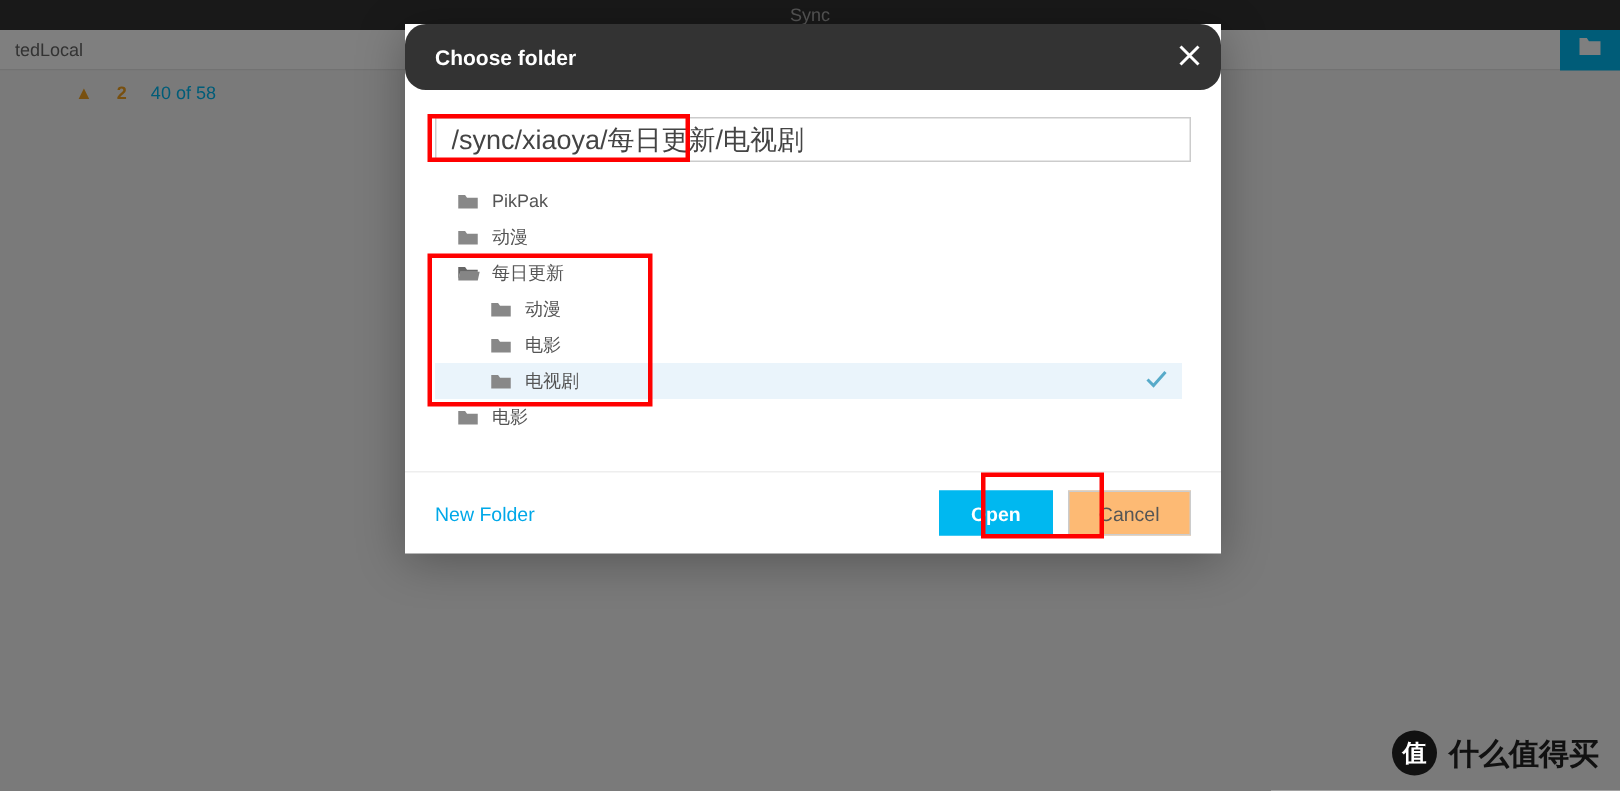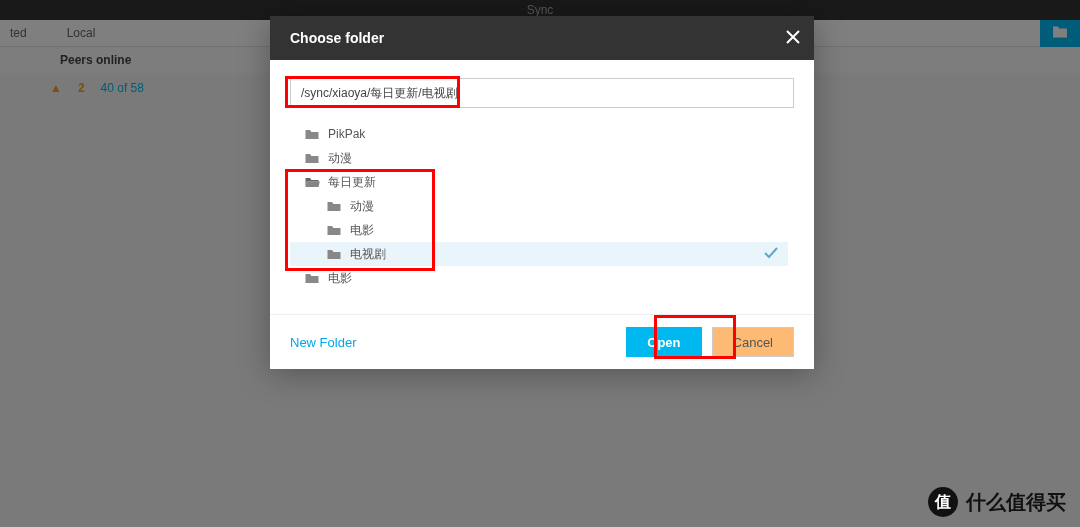--- a/index.html
+++ b/index.html
@@ -4,42 +4,42 @@
   <style>
     * { margin: 0; padding: 0; box-sizing: border-box; }
     body {
       width: 1080px; height: 527px;
       font-family: -apple-system, BlinkMacSystemFont, "Segoe UI", Arial, sans-serif;
       background: #f5f5f5; overflow: hidden; position: relative;
     }
     .bg-app { position: absolute; inset: 0; display: flex; flex-direction: column; }
     .bg-header { height: 20px; background: #333; display: flex; align-items: center; justify-content: center; color: #aaa; font-size: 12px; }
     .bg-tabs-row { position: relative; height: 27px; background: #fff; border-bottom: 1px solid #e5e5e5; }
-    .bg-tabs { display: flex; gap: 40px; padding: 0 10px; font-size: 12px; color: #666; line-height: 27px; }
+    .bg-tabs { display: flex; padding: 0 10px; font-size: 12px; color: #666; line-height: 27px; }
     .bg-tab { cursor: pointer; }
     .bg-folder-btn { position: absolute; right: 0; top: 0; width: 40px; height: 27px; background: #00b8f0; display: flex; align-items: center; justify-content: center; }
     .bg-folder-btn svg { width: 18px; height: 14px; fill: #fff; }
     .bg-subhead { background: #fafafa; height: 26px; display: flex; gap: 40px; padding: 6px 60px; font-size: 12px; color: #444; font-weight: 600; }
     .bg-row { display: flex; gap: 16px; align-items: center; padding: 8px 50px; font-size: 12px; }
     .bg-warn { color: #f0a020; font-weight: bold; }
     .bg-link { color: #00b8f0; }
     .overlay { position: absolute; inset: 0; background: rgba(0,0,0,.5); }
     .modal {
       position: absolute; left: 270px; top: 16px; width: 544px; height: 353px;
       background: #fff; display: flex; flex-direction: column; box-shadow: 0 5px 30px rgba(0,0,0,.3);
     }
     .modal-header {
       height: 44px; background: #333; color: #fff; display: flex; align-items: center;
-      justify-content: space-between; padding: 0 14px 0 20px; font-size: 14px; font-weight: 600;
+      justify-content: space-between; padding: 0 14px 0 20px; font-size: 14px; font-weight: 600; border-radius: 14px;
     }
     .close-btn { cursor: pointer; line-height: 1; }
     .close-btn svg { width: 14px; height: 14px; fill: #fff; }
     .modal-body { flex: 1; padding: 18px 20px 10px 20px; display: flex; flex-direction: column; min-height: 0; }
     .path-input {
-      width: 100%; height: 30px; border: 1px solid #ccc; font-size: 12px;
+      width: 100%; height: 30px; border: 1px solid #ccc; font-size: 18px;
       padding: 12px 10px; outline: none; color: #444;
     }
     .tree-wrap { position: relative; flex: 1; margin-top: 14px; border-top: 0; overflow: hidden; }
     .tree-list { position: absolute; inset: 0; overflow-y: auto; padding-right: 6px; }
     .tree-list::-webkit-scrollbar { width: 12px; }
     .tree-list::-webkit-scrollbar-track { background: #f1f1f1; }
     .tree-list::-webkit-scrollbar-thumb { background: #9e9e9e; border-radius: 2px; }
     .tree-list::-webkit-scrollbar-button { height: 14px; background: #f1f1f1; }
     .tree-item {
       display: flex; align-items: center; height: 24px; font-size: 12px; color: #555;
@@ -82,23 +82,20 @@
   <div class="bg-tabs-row">
     <div class="bg-tabs">
       <span class="bg-tab">ted</span>
       <span class="bg-tab">Local</span>
     </div>
     <div class="bg-folder-btn">
       <span><svg viewBox="0 0 24 20">
             <path d="M2 2h7l2 3h11v13H2z"></path>
           </svg></span>
     </div>
-  </div>
-  <div class="bg-subhead">
-    <span>Peers online</span>
   </div>
   <div class="bg-row">
     <span class="bg-warn">▲</span>
     <span class="bg-warn">2</span>
     <span class="bg-link">40 of 58</span>
   </div>
 </div>
 
 <div class="overlay"></div>
 

